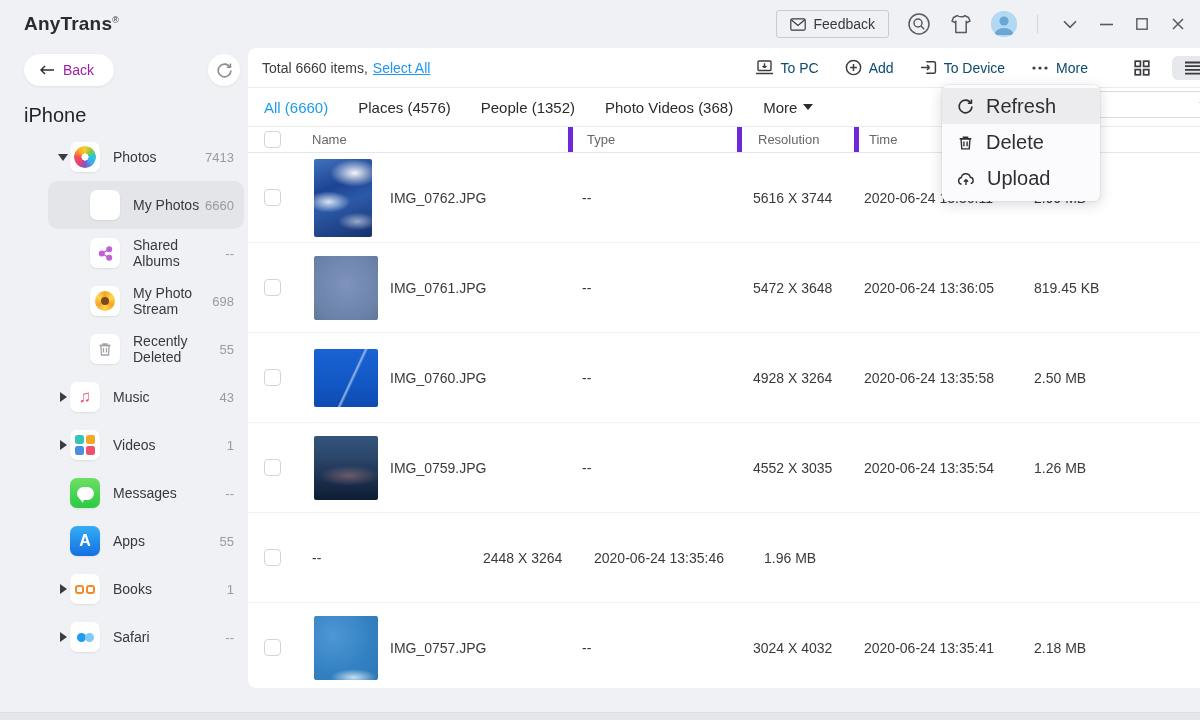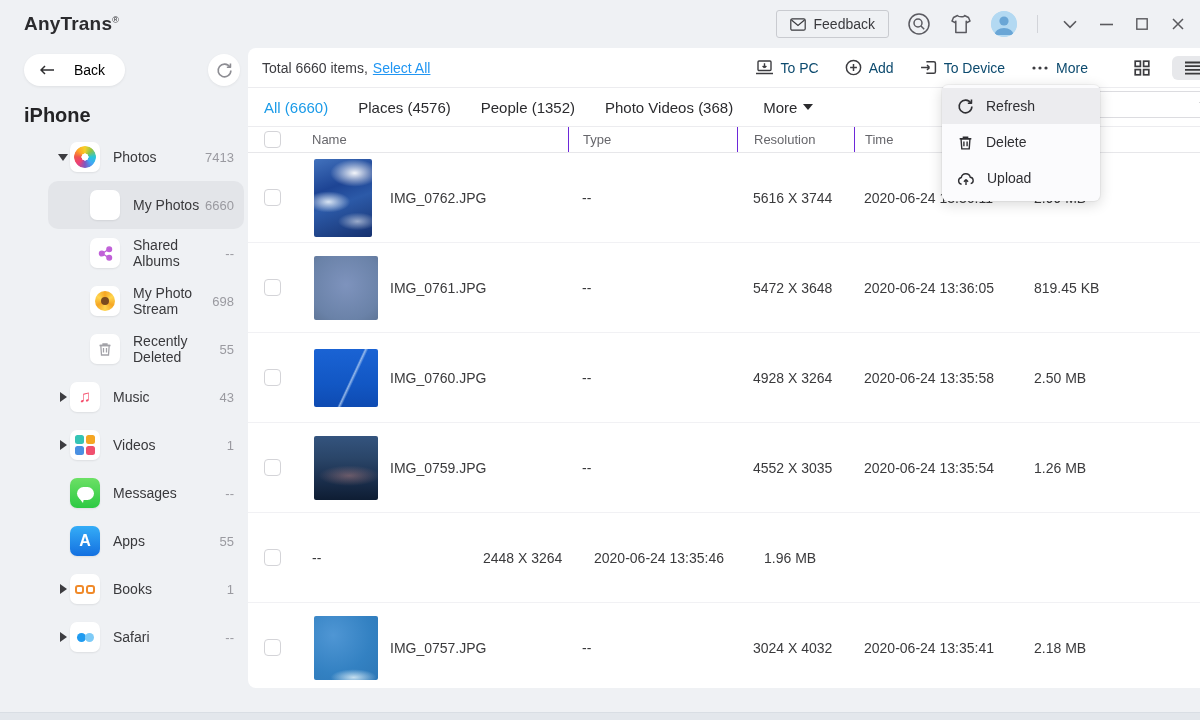--- a/index.html
+++ b/index.html
@@ -16,23 +16,23 @@
   .feedback-btn { display:flex; align-items:center; gap:8px; border:1px solid #c9cbd0; border-radius:3px; padding:5px 13px; font-size:14px; color:#3a3a3e; background:transparent; cursor:pointer; }
   .round-ic { width:24px; height:24px; display:flex; align-items:center; justify-content:center; }
   .avatar { width:26px; height:26px; border-radius:50%; overflow:hidden; background:#b3d9f2; }
   .tb-sep { width:1px; height:18px; background:#d2d4d9; margin:0 2px; }
   .winctl { display:flex; align-items:center; gap:20px; margin-left:4px; }
   .winctl span { display:flex; align-items:center; justify-content:center; width:16px; height:16px; cursor:pointer; }
 
   
   .sidebar { position:absolute; left:0; top:48px; width:256px; height:665px; }
   .sb-top { display:flex; align-items:center; justify-content:space-between; padding:6px 16px 0 24px; }
-  .back-pill { display:flex; align-items:center; gap:19px; background:#fff; border:none; border-radius:17px; padding:8px 20px 8px 16px; font-size:14px; color:#000000; box-shadow:0 1px 3px rgba(0,0,0,.07); cursor:pointer; }
+  .back-pill { display:flex; align-items:center; gap:8px; background:#fff; border:none; border-radius:17px; padding:8px 20px 8px 16px; font-size:14px; color:#a21caf; box-shadow:0 1px 3px rgba(0,0,0,.07); cursor:pointer; }
   .sync-circle { width:32px; height:32px; border-radius:50%; background:#fff; border:none; display:flex; align-items:center; justify-content:center; box-shadow:0 1px 3px rgba(0,0,0,.06); cursor:pointer; }
-  .device-name { font-size:20px; font-weight:bold; color:#242426; padding:18px 0 4px 24px; }
+  .device-name { font-size:20px; font-weight:normal; color:#242426; padding:18px 0 4px 24px; }
   .nav { padding-top:2px;margin-left:36px; }
   .nav-item { display:flex; align-items:center; height:48px; padding-right:22px; cursor:pointer; }
   .tri { width:14px; margin-left:20px; flex:none; display:flex; align-items:center; justify-content:center; }
   .tri-down { width:0; height:0; border-left:5px solid transparent; border-right:5px solid transparent; border-top:7px solid #3c3c40; }
   .tri-right { width:0; height:0; border-top:5px solid transparent; border-bottom:5px solid transparent; border-left:7px solid #3c3c40; }
   .nav-item.child { padding-left:54px; }
   .nav-item.selected { background:#e3e5e9; border-radius:10px; margin:0 12px; padding-left:42px; padding-right:10px; }
   .app-icon { width:30px; height:30px; border-radius:7px; margin-right:13px; flex:none; position:relative; display:flex; align-items:center; justify-content:center; background:#fff; box-shadow:0 1px 2px rgba(0,0,0,.08); overflow:hidden; }
   .nav-label { font-size:14px; color:#39393c; flex:1; }
   .nav-count { font-size:13px; color:#9a9aa0; }
@@ -77,21 +77,21 @@
   .tab-more .caret { width:0; height:0; border-left:5px solid transparent; border-right:5px solid transparent; border-top:6px solid #2b2b2e; }
   .sort-select { position:absolute; right:4px; top:3px; width:162px; height:27px; background:#fff; border:1px solid #dcdce0; border-radius:4px; display:flex; align-items:center; justify-content:flex-end; padding-right:9px; cursor:pointer; }
 
   .thead { display:flex; align-items:center; height:27px; border-top:1px solid #ececef; border-bottom:1px solid #e7e7ea; font-size:13px; color:#66666b; }
   .c1 { width:50px; flex:none; display:flex; align-items:center; padding-left:16px; }
   .c2 { width:270px; flex:none; padding-left:14px; display:flex; align-items:center; }
   .c3 { width:169px; flex:none; padding-left:14px; }
   .c4 { width:117px; flex:none; padding-left:16px; }
   .c5 { width:180px; flex:none; padding-left:10px; }
   .c6 { width:134px; flex:none; }
-  .thead .c3,.thead .c4,.thead .c5 { border-left:1px solid #6d28d9; height:100%; display:flex; align-items:center; }
+  .thead .c3,.thead .c4,.thead .c5 { border-left:5px solid #6d28d9; height:100%; display:flex; align-items:center; }
   .checkbox { width:17px; height:17px; border:1.5px solid #d4d4d8; border-radius:4px; background:#fff; cursor:pointer; flex:none; }
 
   .trow { display:flex; align-items:center; height:90px; border-bottom:1px solid #f1f1f4; font-size:14px; color:#3a3a3c; cursor:pointer; }
   .trow .c2 { padding-left:16px; }
   .thumb-box { width:76px; flex:none; display:flex; align-items:center; }
   .thumb { border-radius:2px; flex:none; }
   .t1 { width:58px; height:78px; background:
        radial-gradient(ellipse 60% 25% at 70% 18%, rgba(255,255,255,.95), transparent 70%),
        radial-gradient(ellipse 50% 18% at 25% 55%, rgba(235,244,252,.9), transparent 75%),
        radial-gradient(ellipse 45% 15% at 75% 80%, rgba(255,255,255,.55), transparent 75%),
@@ -111,21 +111,21 @@
                   radial-gradient(circle at 70% 50%, #c43a4a 0 4px, transparent 5px),
                   radial-gradient(circle at 92% 55%, #a83a50 0 3px, transparent 4px), #3c5a3a; }
   .t6 { width:64px; height:64px; background:
        radial-gradient(ellipse 45% 16% at 62% 96%, rgba(205,228,242,.95), transparent 80%),
        radial-gradient(circle at 30% 30%, #4f96d4, #3381c2 60%, #2d77b6); }
 
   .scroll-thumb { position:absolute; right:3px; top:205px; width:7px; height:14px; border-radius:3px; background:#c3c7cd; cursor:pointer; }
 
   
   .ctx-menu { position:absolute; left:942px; top:85px; width:158px; background:#fbfbfd; border-radius:6px; box-shadow:0 3px 14px rgba(0,0,0,.16), 0 0 0 1px rgba(0,0,0,.04); padding:3px 0 5px; z-index:20; }
-  .ctx-item { display:flex; align-items:center; gap:12px; height:36px; padding-left:15px; font-size:14px; color:#2f2f33; cursor:pointer; }
+  .ctx-item { display:flex; align-items:center; gap:12px; height:36px; padding-left:15px; font-size:20px; color:#2f2f33; cursor:pointer; }
   .ctx-item.hl { background:#ececef; }
 
   svg { display:block; }
 </style>
 </head>
 <body>
 
 <div class="app">
 
   <div class="titlebar">

